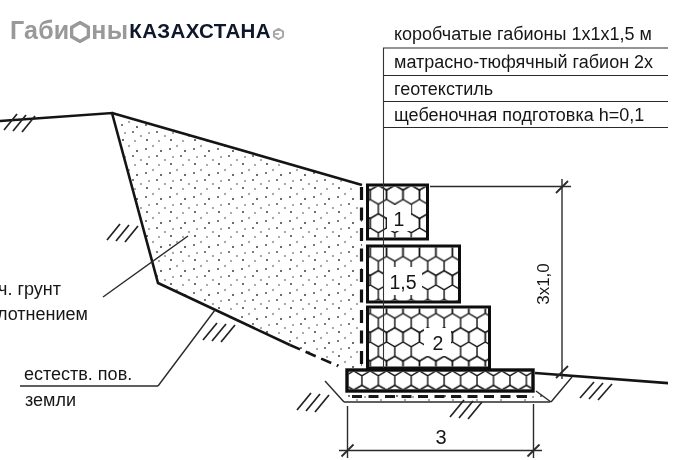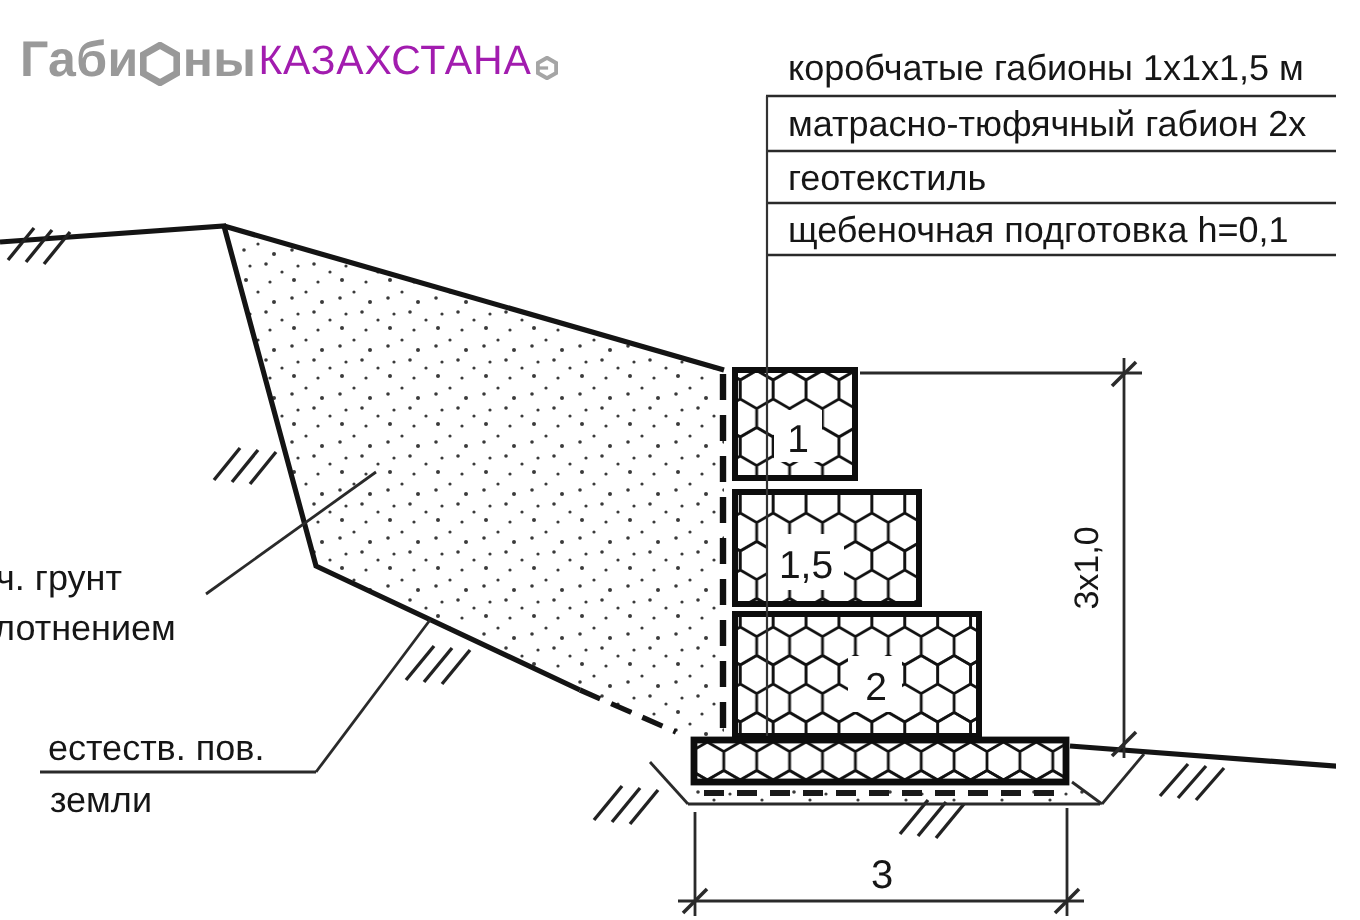--- a/index.html
+++ b/index.html
@@ -5,21 +5,21 @@
   html,body{margin:0;padding:0;background:#fff;}
   .stage{
     position:relative;width:668px;height:460px;background:#ffffff;
     overflow:hidden;font-family:"Liberation Sans",sans-serif;
   }
   .logo{
     position:absolute;left:10px;top:16px;display:flex;align-items:center;
     white-space:nowrap;user-select:none;
   }
   .logo .l-bold{font-weight:bold;font-size:25px;color:#999999;letter-spacing:0.2px;}
-  .logo .l-caps{font-weight:400;font-size:20.5px;color:#a21caf;letter-spacing:0.4px;margin-left:1px;}
+  .logo .l-caps{font-weight:700;font-size:20.5px;color:#0f172a;letter-spacing:0.4px;margin-left:1px;}
   .logo svg{display:block;}
   .logo .hex-o{margin:2px 1px 0 1px;}
   .logo .mark{margin:6px 0 0 2px;}
   svg.diagram{position:absolute;left:0;top:0;}
   svg.diagram text{fill:#161616;font-family:"Liberation Sans",sans-serif;}
   .t-callout{font-size:18px;}
   .t-label{font-size:18px;}
   .t-box{font-size:19.5px;}
   .t-dim{font-size:20px;}
   .t-dimv{font-size:17px;}

